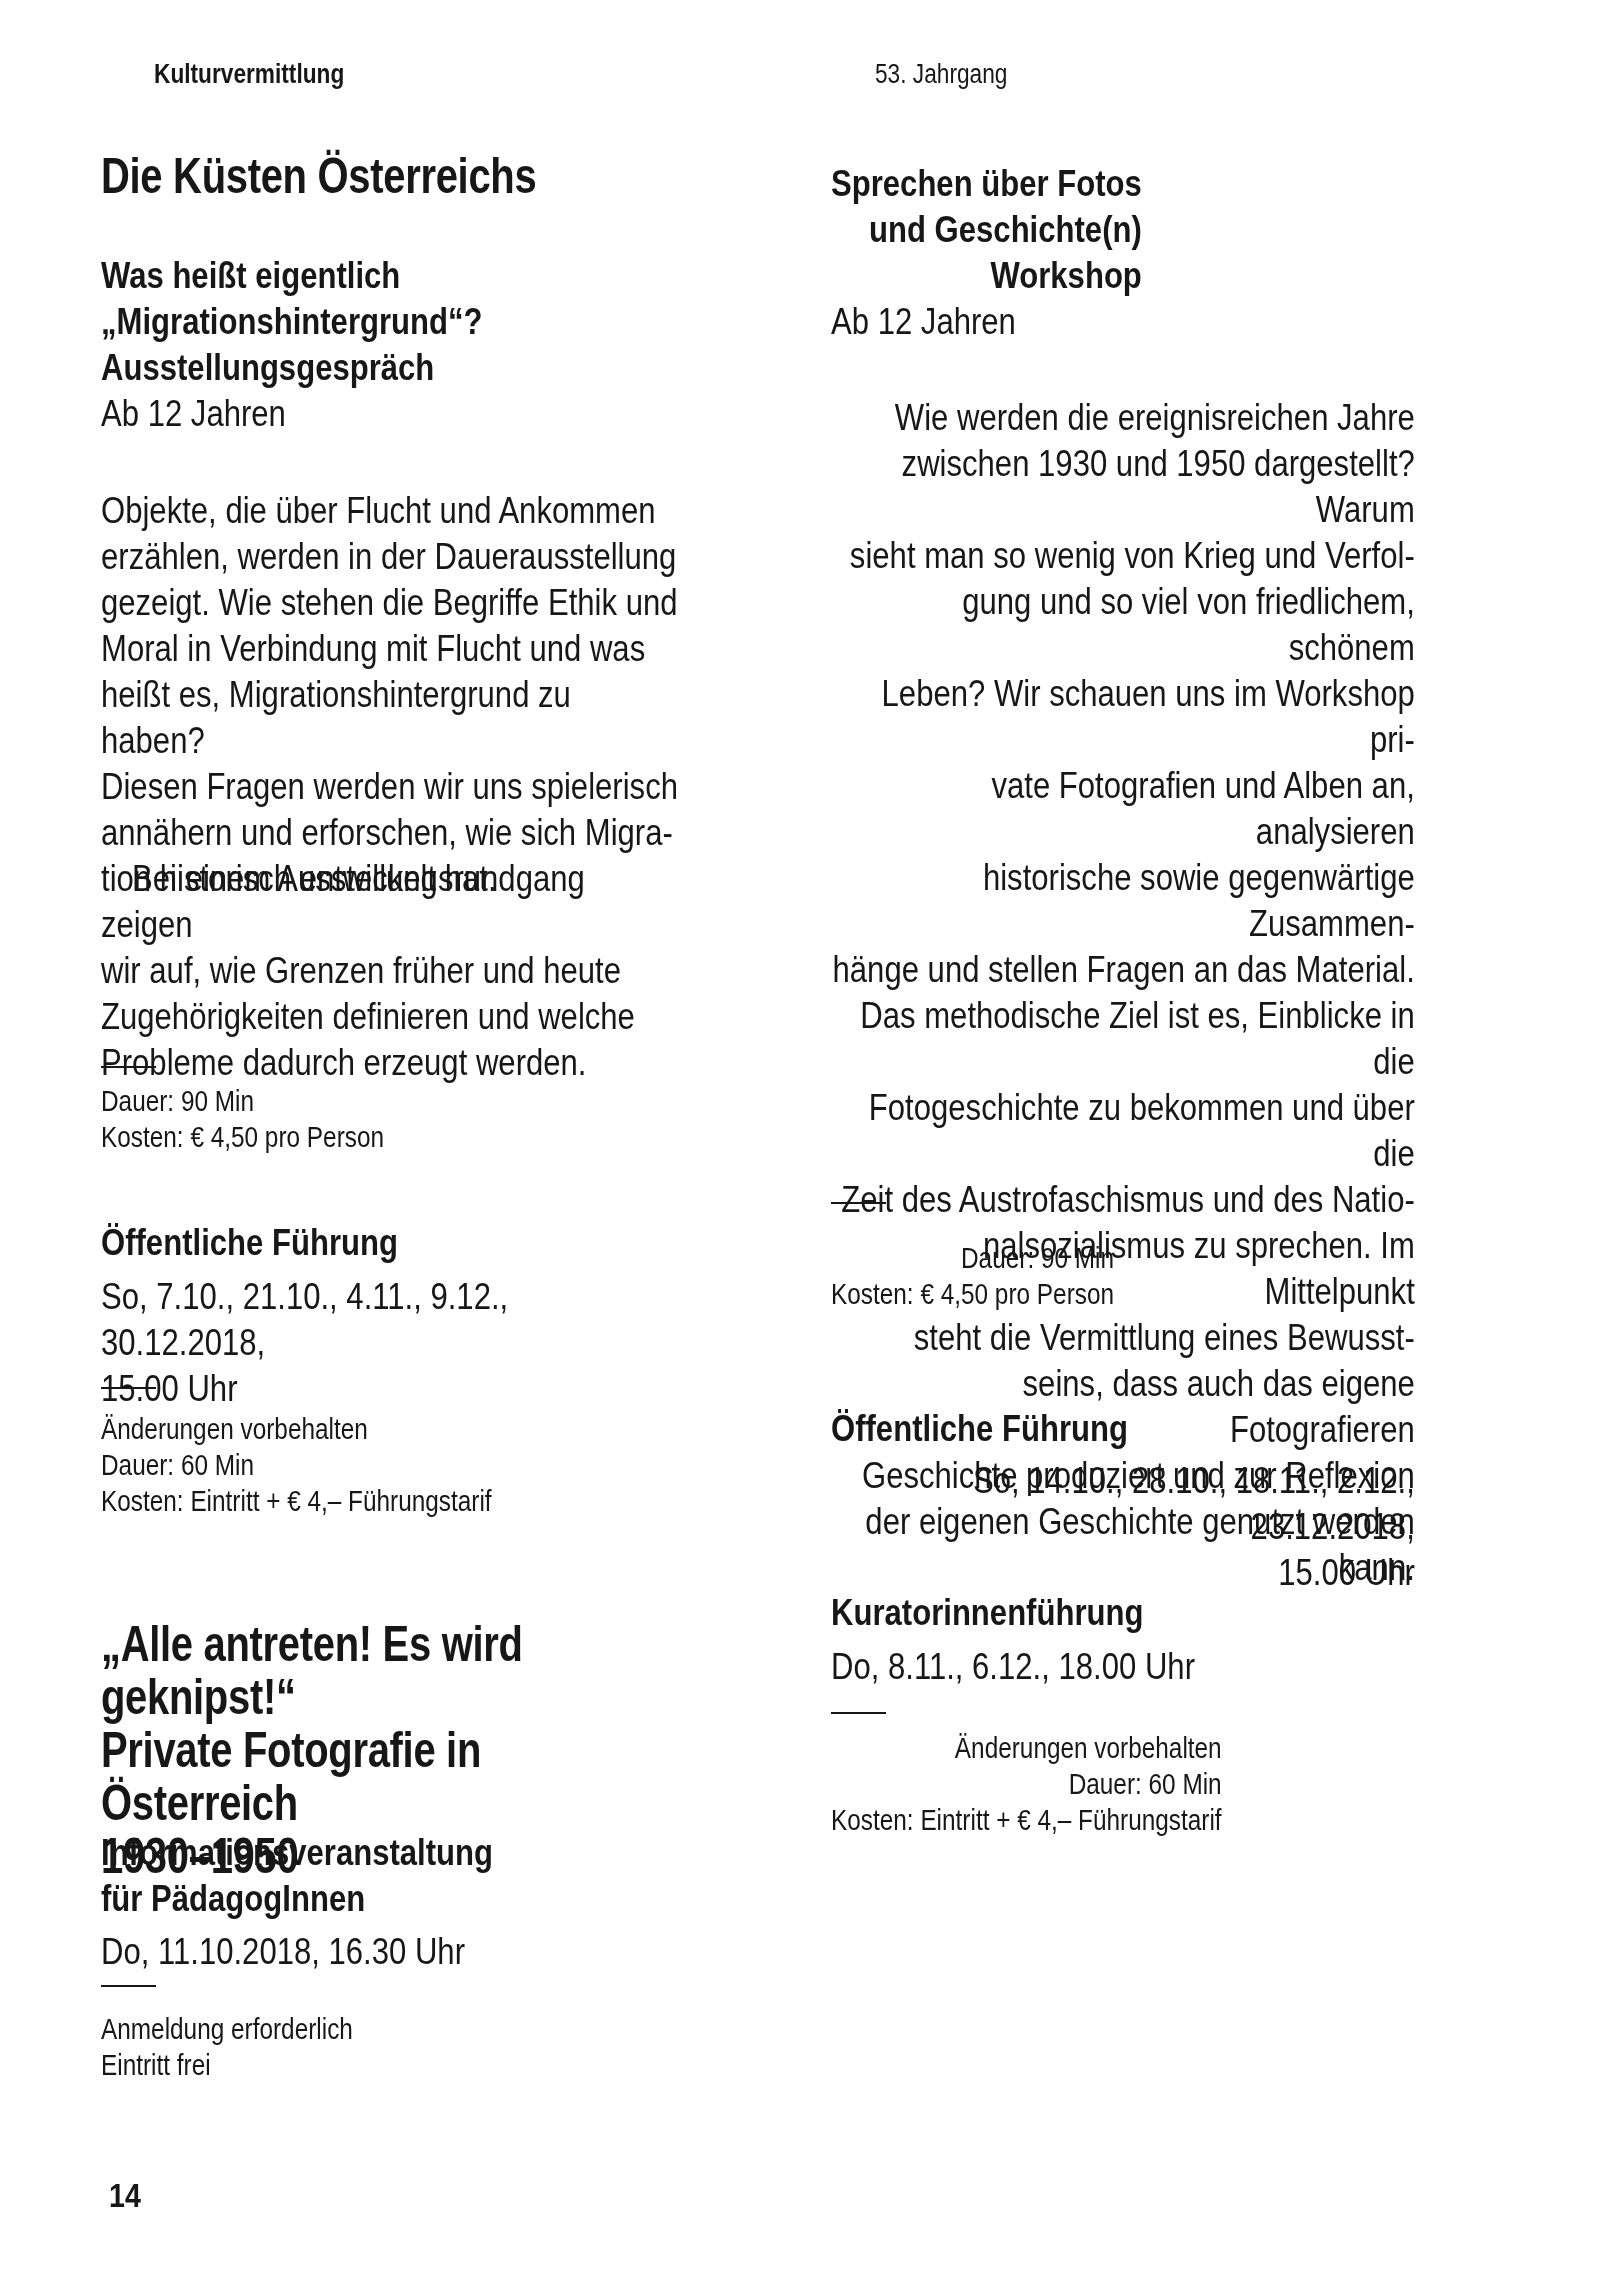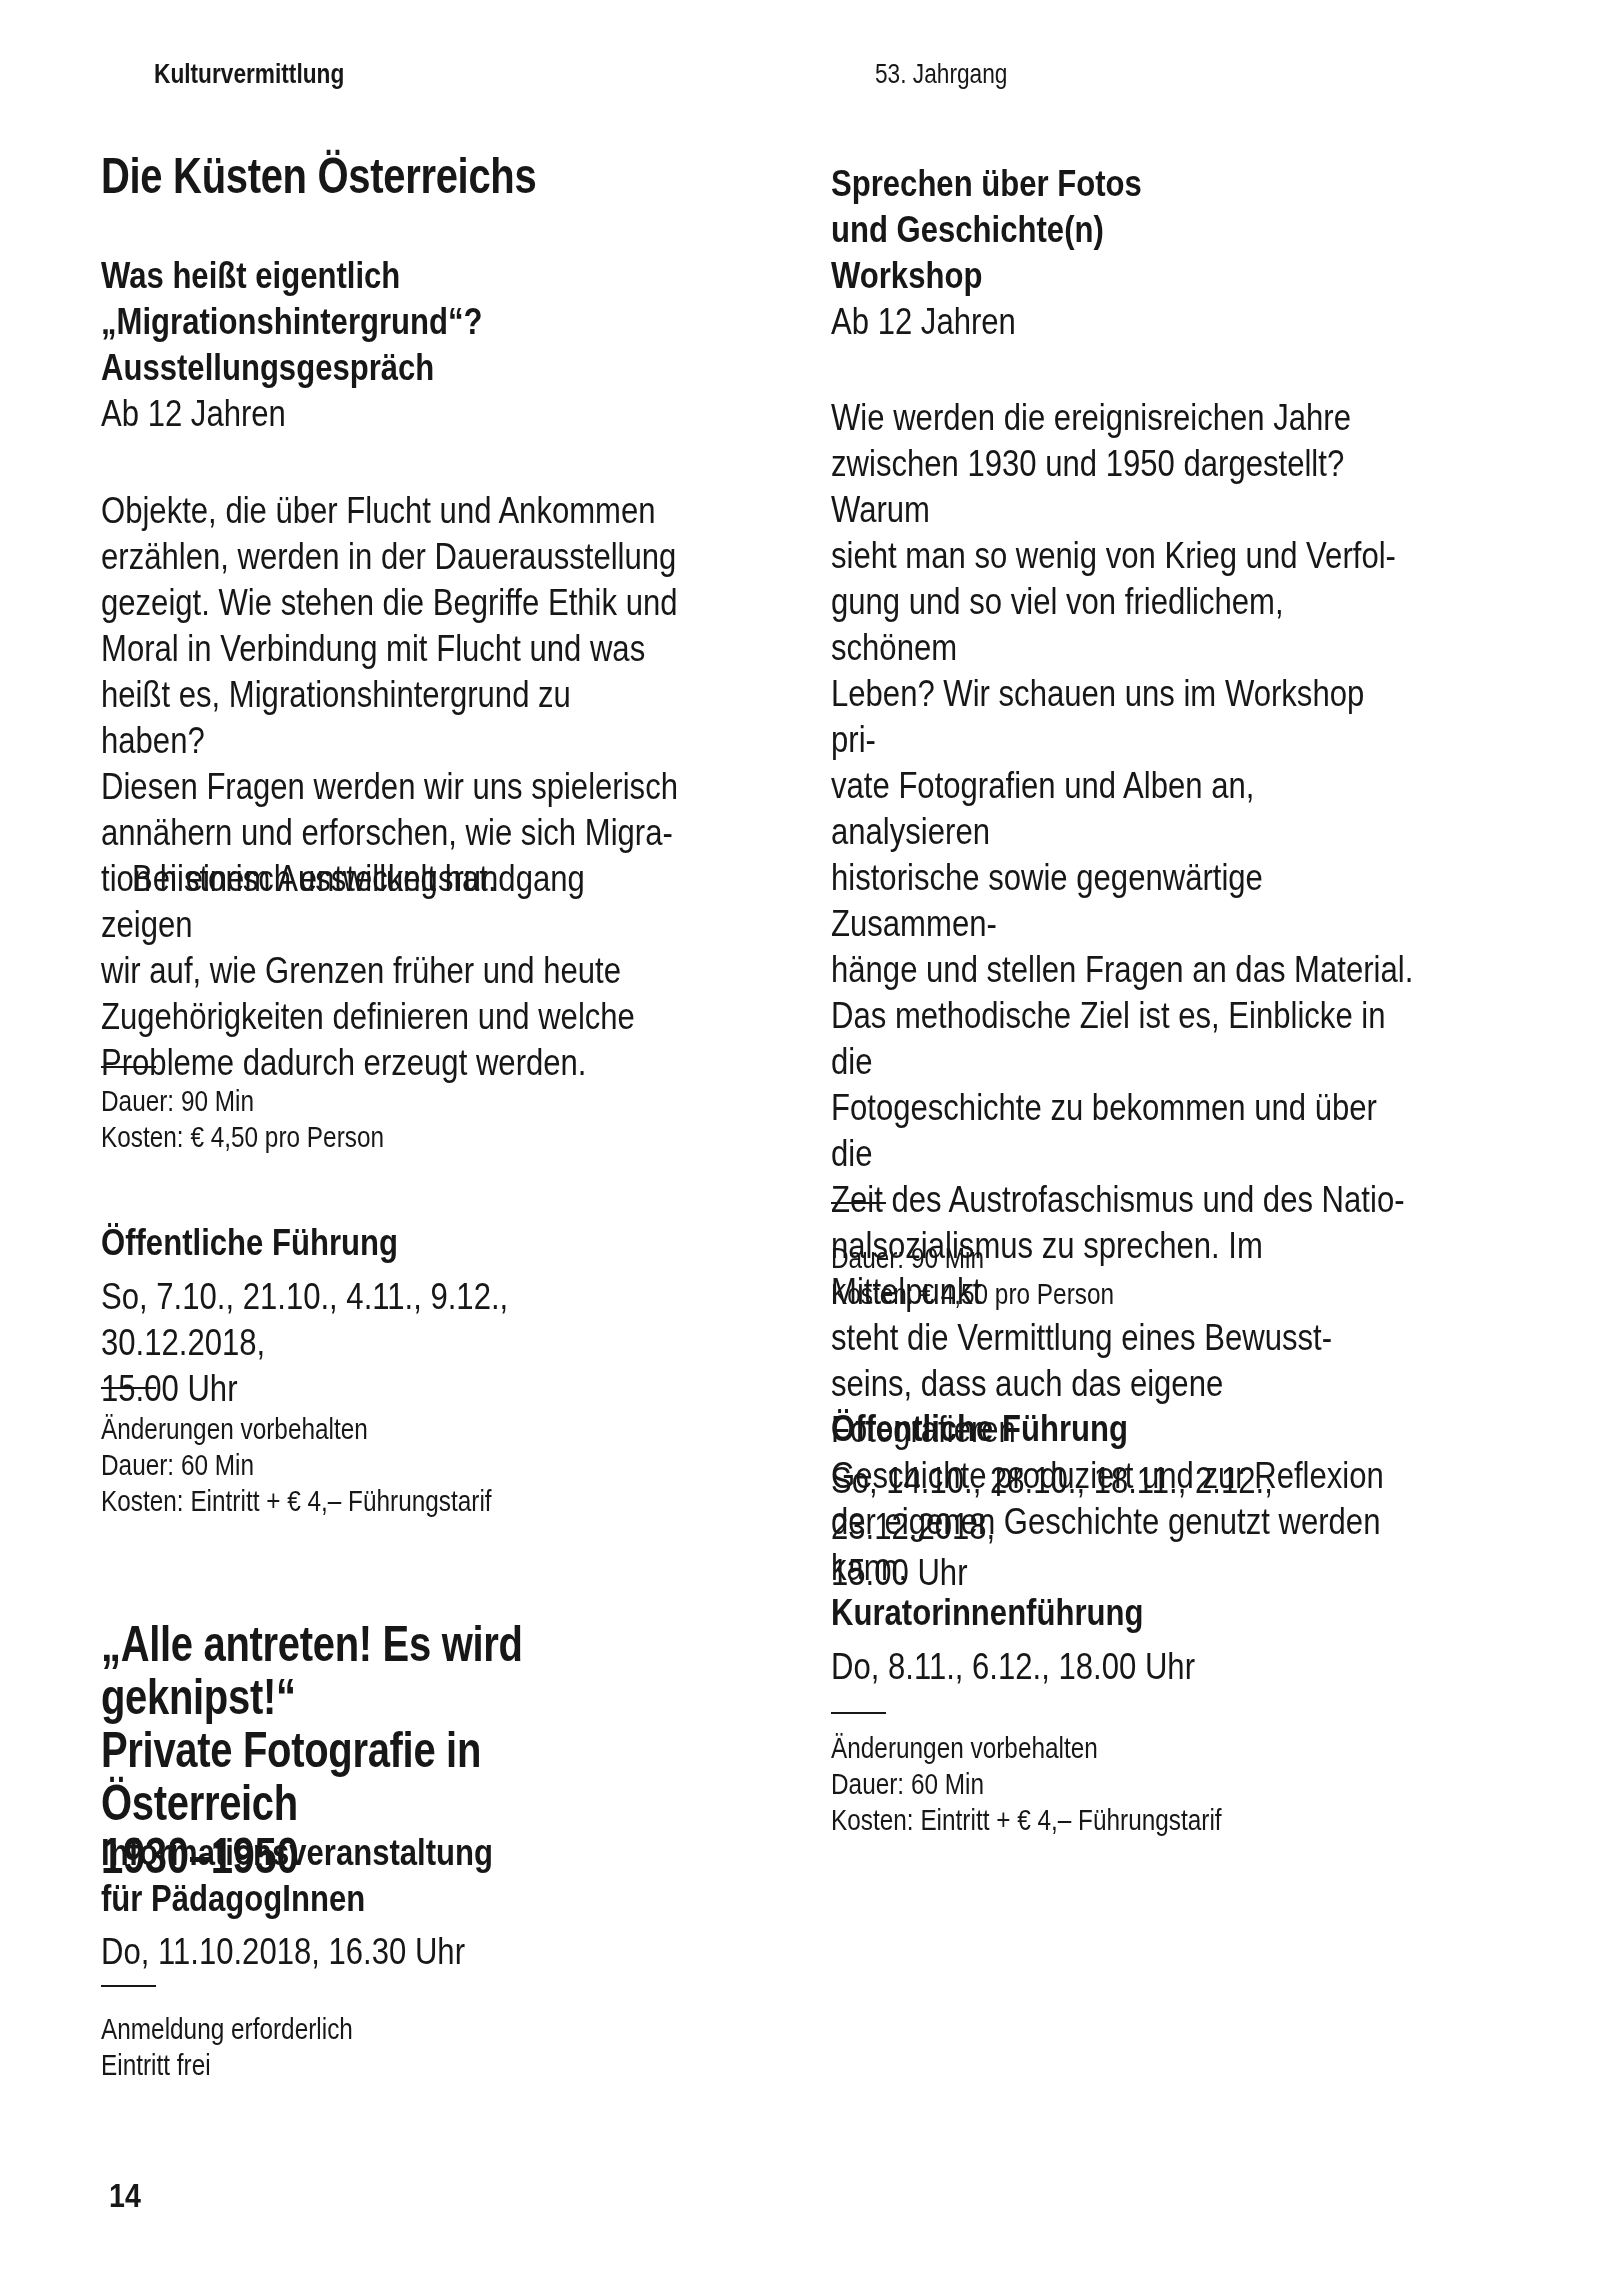--- a/index.html
+++ b/index.html
@@ -42,21 +42,21 @@
   .indent { text-indent: 37px; }
   .rule {
     position: absolute;
     left: 0;
     width: 55px;
     height: 2.4px;
     background: #171717;
   }
   .col { position: absolute; top: 0; height: 100%; }
   .col-left  { left: 101px;  width: 687px; }
-  .col-right { left: 831px; width: 695px; }
+  .col-right { left: 831px; width: 695px; text-align: right; }
   .hdr-left  { position: absolute; left: 154px;  top: 58px; }
   .hdr-right { position: absolute; left: 875px; top: 58px; }
   .pageno    { position: absolute; left: 109px;  top: 2177px; }
 </style>
 </head>
 <body>
 
 <div class="page">
 
   <div class="blk t33 b hdr-left">Kulturvermittlung</div>

